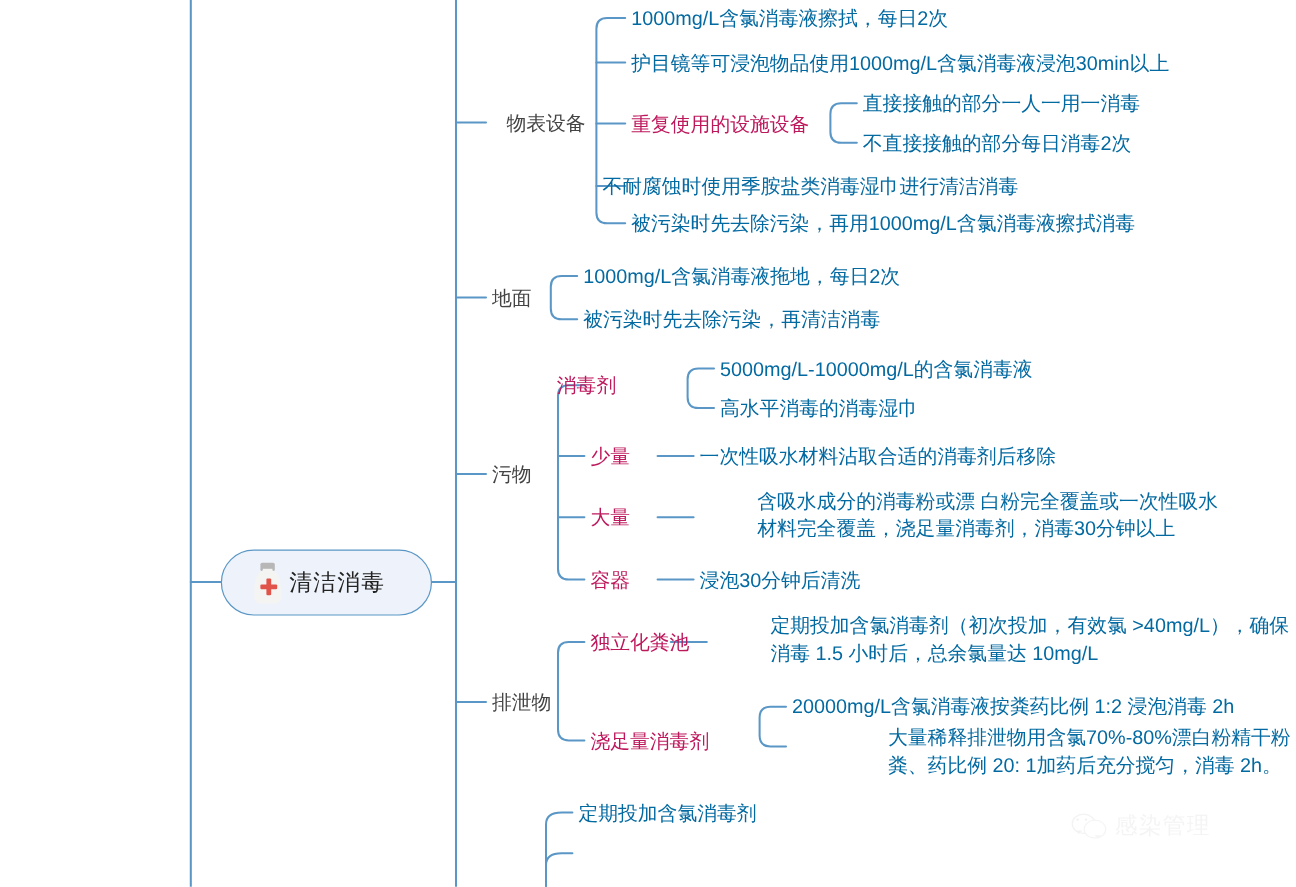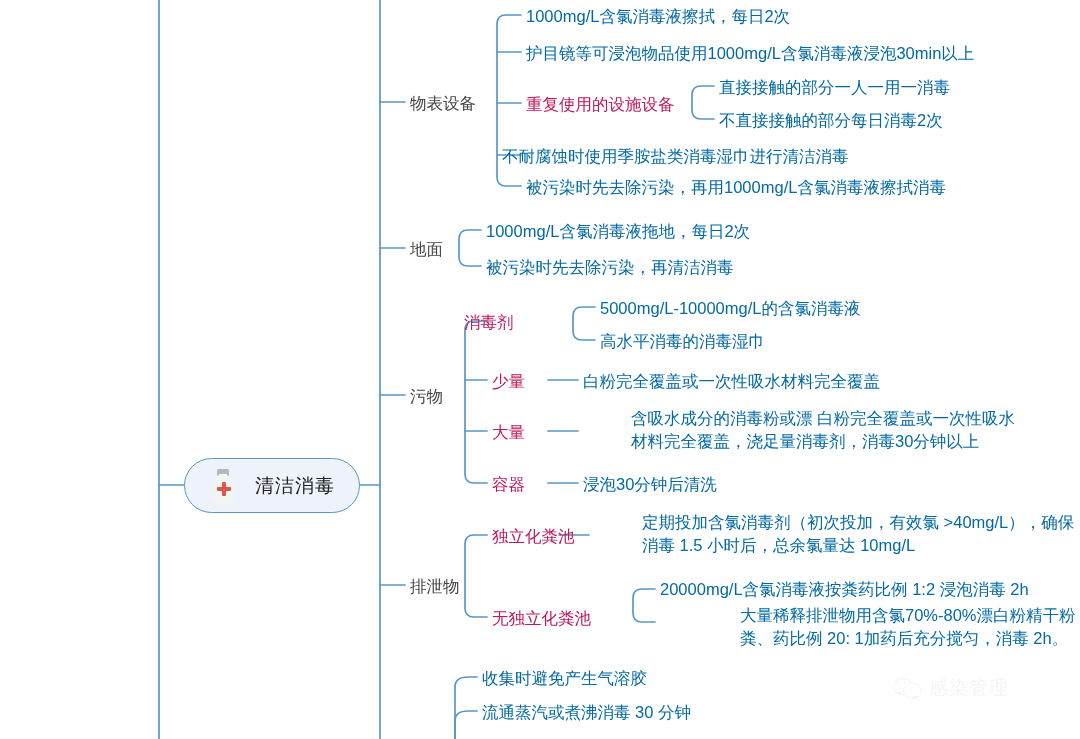--- a/index.html
+++ b/index.html
@@ -22,21 +22,21 @@
   .center-node{
     position:absolute;
     left:184px;top:458px;
     width:176px;height:55px;
     box-sizing:border-box;
     background:#eef2fa;
     border:1.6px solid #5a97c6;
     border-radius:28px;
     display:flex;align-items:center;
     padding-left:26px;
-    gap:20px;
+    gap:6px;
   }
   .bottle{
     width:24px;height:34px;
     position:relative;flex:0 0 auto;
   }
   .bottle .cap{
     position:absolute;left:6px;top:0;width:12px;height:7px;
     background:#b7b7b7;border-radius:1.5px;
   }
   .bottle .body{
@@ -157,21 +157,21 @@
     <span class="bottle">
       <span class="cap"></span>
       <span class="neck"></span>
       <span class="body"></span>
       <span class="cross-v"></span>
       <span class="cross-h"></span>
     </span>
     <span class="center-label">清洁消毒</span>
   </div>
 
-  <div class="node lvl1" style="left:410px;top:92px;">物表设备</div>
+  <div class="node lvl1" style="left:422px;top:92px;">物表设备</div>
 
   <div class="node lvl1" style="left:410px;top:238px;">地面</div>
 
   <div class="node lvl1" style="left:410px;top:385px;">污物</div>
 
   <div class="node lvl1" style="left:410px;top:575px;">排泄物</div>
 
   <div class="node leaf" style="left:526px;top:5px;">1000mg/L含氯消毒液擦拭，每日2次</div>
 
   <div class="node leaf" style="left:526px;top:42px;">护目镜等可浸泡物品使用1000mg/L含氯消毒液浸泡30min以上</div>
@@ -191,43 +191,42 @@
   <div class="node leaf" style="left:486px;top:256px;">被污染时先去除污染，再清洁消毒</div>
 
   <div class="node lvl2" style="left:464px;top:311px;">消毒剂</div>
 
   <div class="node leaf" style="left:600px;top:297px;">5000mg/L-10000mg/L的含氯消毒液</div>
 
   <div class="node leaf" style="left:600px;top:330px;">高水平消毒的消毒湿巾</div>
 
   <div class="node lvl2" style="left:492px;top:370px;">少量</div>
 
-  <div class="node leaf" style="left:583px;top:370px;">白粉完全覆盖或一次性吸水材料完全覆盖</div>
+  <div class="node leaf" style="left:583px;top:370px;">一次性吸水材料沾取合适的消毒剂后移除</div>
 
   <div class="node lvl2" style="left:492px;top:421px;">大量</div>
 
   <div class="node leaf wrapped" style="left:583px;top:407px;width:390px;">含吸水成分的消毒粉或漂 白粉完全覆盖或一次性吸水材料完全覆盖，浇足量消毒剂，消毒30分钟以上</div>
 
   <div class="node lvl2" style="left:492px;top:473px;text-align:center;">容器</div>
 
   <div class="node leaf" style="left:583px;top:473px;">浸泡30分钟后清洗</div>
 
   <div class="node lvl2" style="left:492px;top:525px;">独立化粪池</div>
 
   <div class="node leaf wrapped" style="left:594px;top:511px;width:444px;">定期投加含氯消毒剂（初次投加，有效氯 &gt;40mg/L），确保消毒 1.5 小时后，总余氯量达 10mg/L</div>
 
-  <div class="node lvl2" style="left:492px;top:607px;">无独立化粪池</div>
+  <div class="node lvl2" style="left:492px;top:607px;">浇足量消毒剂</div>
 
   <div class="node leaf" style="left:660px;top:578px;">20000mg/L含氯消毒液按粪药比例 1:2 浸泡消毒 2h</div>
 
   <div class="node leaf wrapped" style="left:692px;top:604px;width:385px;">大量稀释排泄物用含氯70%-80%漂白粉精干粉，按粪、药比例 20: 1加药后充分搅匀，消毒 2h。</div>
 
-  <div class="node leaf" style="left:482px;top:667px;">收集时避免产生气溶胶</div>
-
-  <div class="node leaf" style="left:482px;top:701px;">流通蒸汽或煮沸消毒 30 分钟</div>
+  <div class="node leaf" style="left:482px;top:667px;">定期投加含氯消毒剂</div>
+
 
   <div class="watermark">
     <span class="wm-logo">
       <span class="b1"></span>
       <span class="b2"></span>
       <span class="wm-dot" style="left:4px;top:6px;"></span>
       <span class="wm-dot" style="left:11px;top:6px;"></span>
     </span>
     <span class="wm-text">感染管理</span>
   </div>

